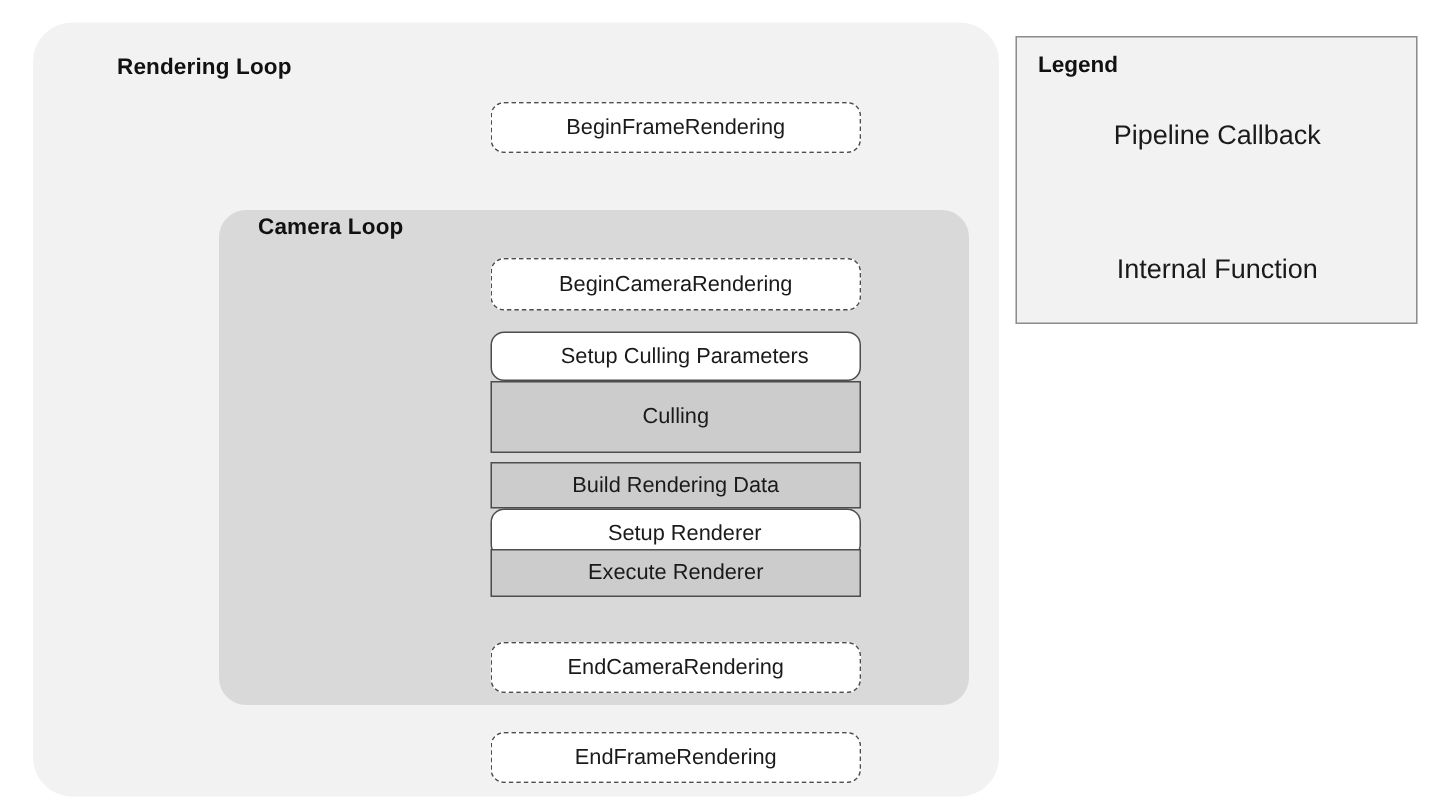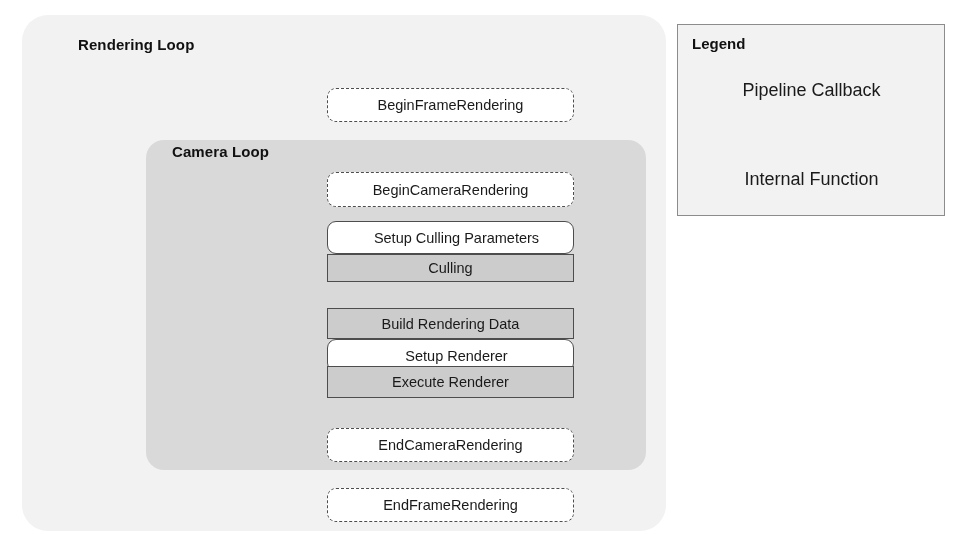--- a/index.html
+++ b/index.html
@@ -78,24 +78,24 @@
     border: 1.6px solid #4d4d4d;
     border-radius: 9px;
     padding-left: 12px;
   }
   .node.internal {
     background: #cccccc;
     border: 1.6px solid #4d4d4d;
     border-radius: 0;
   }
 
-  #node-begin-frame-rendering   { top: 88px;  height: 34px; }
+  #node-begin-frame-rendering   { top: 68px;  height: 34px; }
   #node-begin-camera-rendering  { top: 172px; height: 35px; }
   #node-setup-culling-params    { top: 221px; height: 33px; }
-  #node-culling                 { top: 254px; height: 28px; }
+  #node-culling                 { top: 254px; height: 48px; }
   #node-build-rendering-data    { top: 308px; height: 31px; }
   #node-setup-renderer          { top: 339px; height: 33px; }
   #node-execute-renderer        { top: 366px; height: 32px; }
   #node-end-camera-rendering    { top: 428px; height: 34px; }
   #node-end-frame-rendering     { top: 488px; height: 34px; }
 
   
   #legend-panel {
     position: absolute;
     left: 677px;

